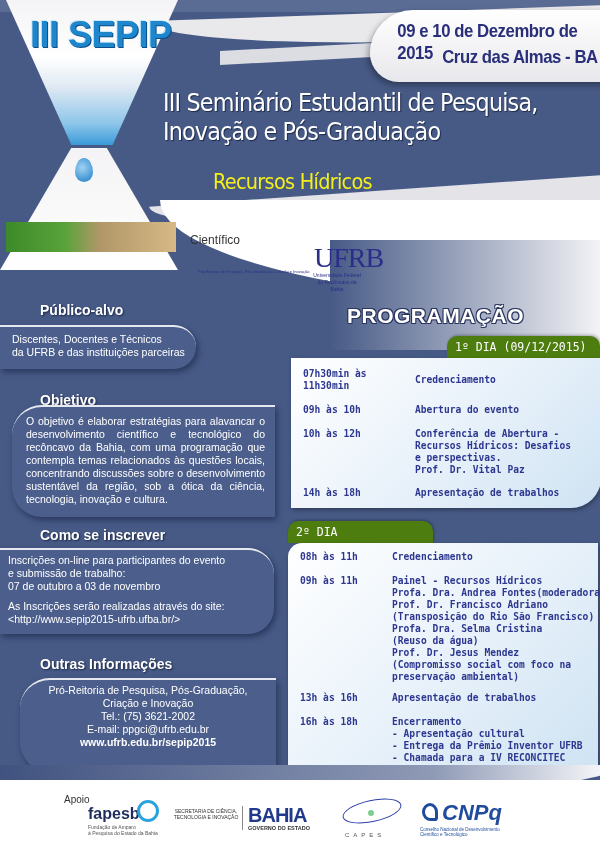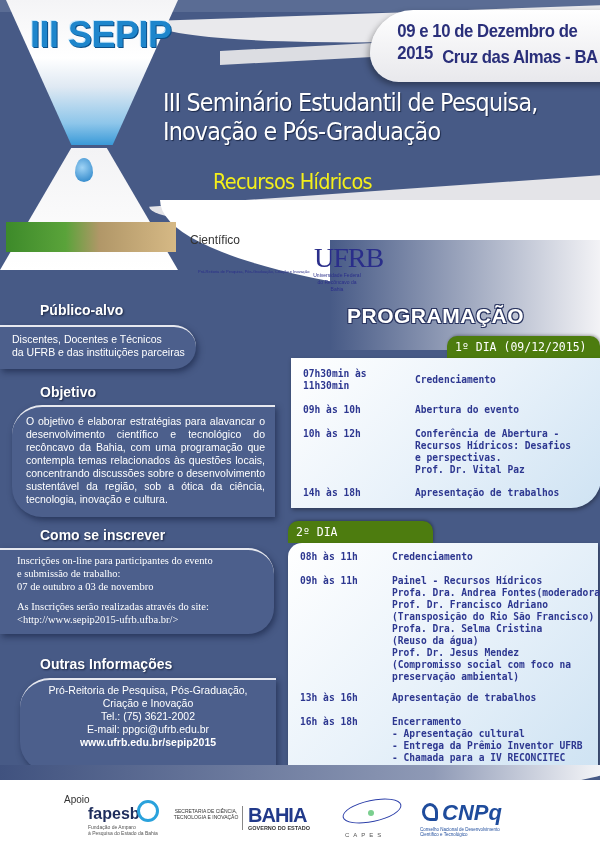--- a/index.html
+++ b/index.html
@@ -88,27 +88,27 @@
   <div class="ppgci-sub">Pró-Reitoria de Pesquisa, Pós-Graduação, Criação e Inovação</div>
   <div class="ufrb-logo">UFRB</div>
   <div class="ufrb-sub">Universidade Federal do Recôncavo da Bahia</div>
 
   <div class="section-title" style="left:40px;top:302px">Público-alvo</div>
   <div class="box" style="left:0;top:325px;width:196px;height:44px;padding:6px 0 0 12px;">
     <p>Discentes, Docentes e Técnicos</p>
     <p>da UFRB e das instituições parceiras</p>
   </div>
 
-  <div class="section-title" style="left:40px;top:384px">Objetivo</div>
+  <div class="section-title" style="left:40px;top:392px">Objetivo</div>
   <div class="box rl" style="left:12px;top:405px;width:263px;height:112px;padding:8px 10px 0 14px;text-align:justify;">
     <p>O objetivo é elaborar estratégias para alavancar o desenvolvimento científico e tecnológico do recôncavo da Bahia, com uma programação que contempla temas relacionados às questões locais, concentrando discussões sobre o desenvolvimento sustentável da região, sob a ótica da ciência, tecnologia, inovação e cultura.</p>
   </div>
 
   <div class="section-title" style="left:40px;top:527px">Como se inscrever</div>
-  <div class="box" style="left:0;top:548px;width:274px;height:86px;padding:4px 0 0 17px;font-family:Liberation Serif, serif;">
+  <div class="box" style="left:0;top:548px;width:274px;height:86px;padding:4px 0 0 8px;">
     <p>Inscrições on-line para participantes do evento</p>
     <p>e submissão de trabalho:</p>
     <p>07 de outubro a 03 de novembro</p>
     <p style="margin-top:7px">As Inscrições serão realizadas através do site:</p>
     <p>&lt;http://www.sepip2015-ufrb.ufba.br/&gt;</p>
   </div>
 
   <div class="section-title" style="left:40px;top:656px">Outras Informações</div>
   <div class="box rl" style="left:20px;top:678px;width:256px;height:94px;padding:4px 0 0 0;text-align:center;">
     <p>Pró-Reitoria de Pesquisa, Pós-Graduação,</p>

